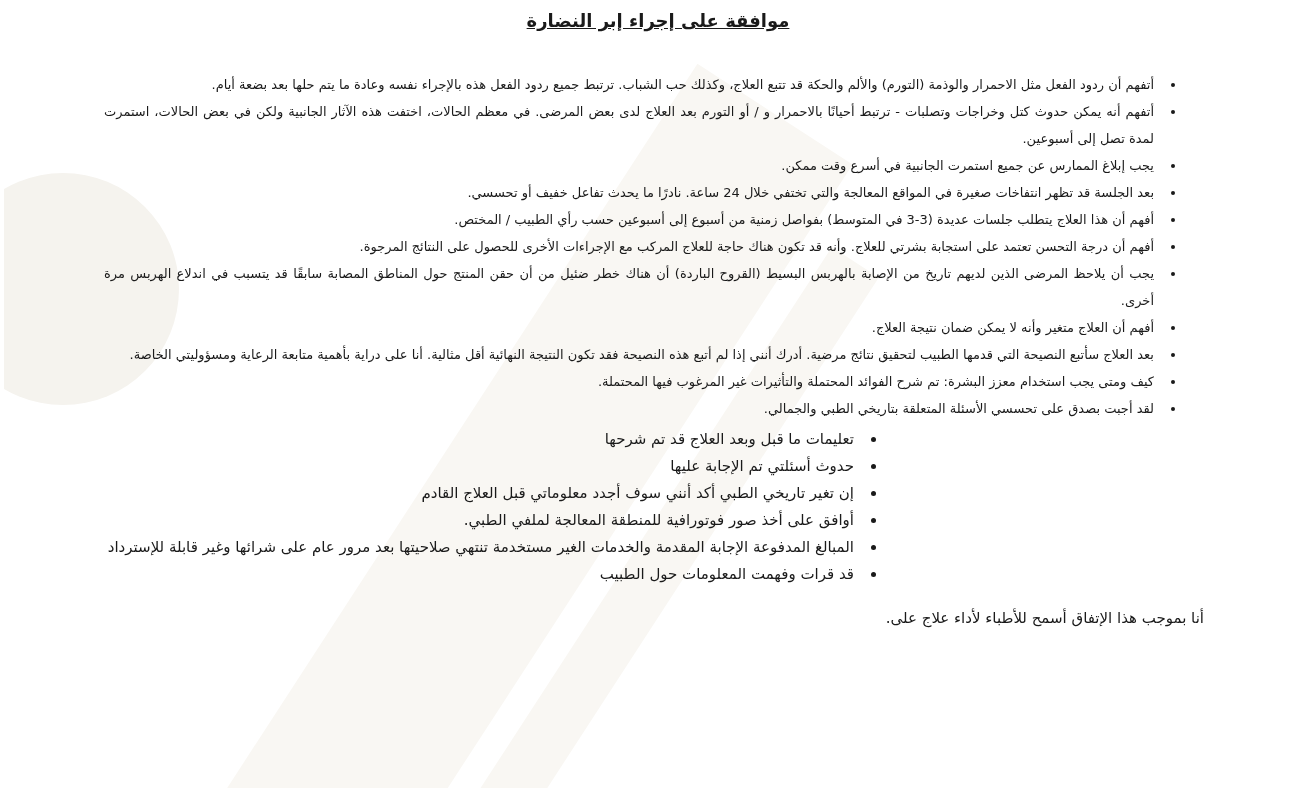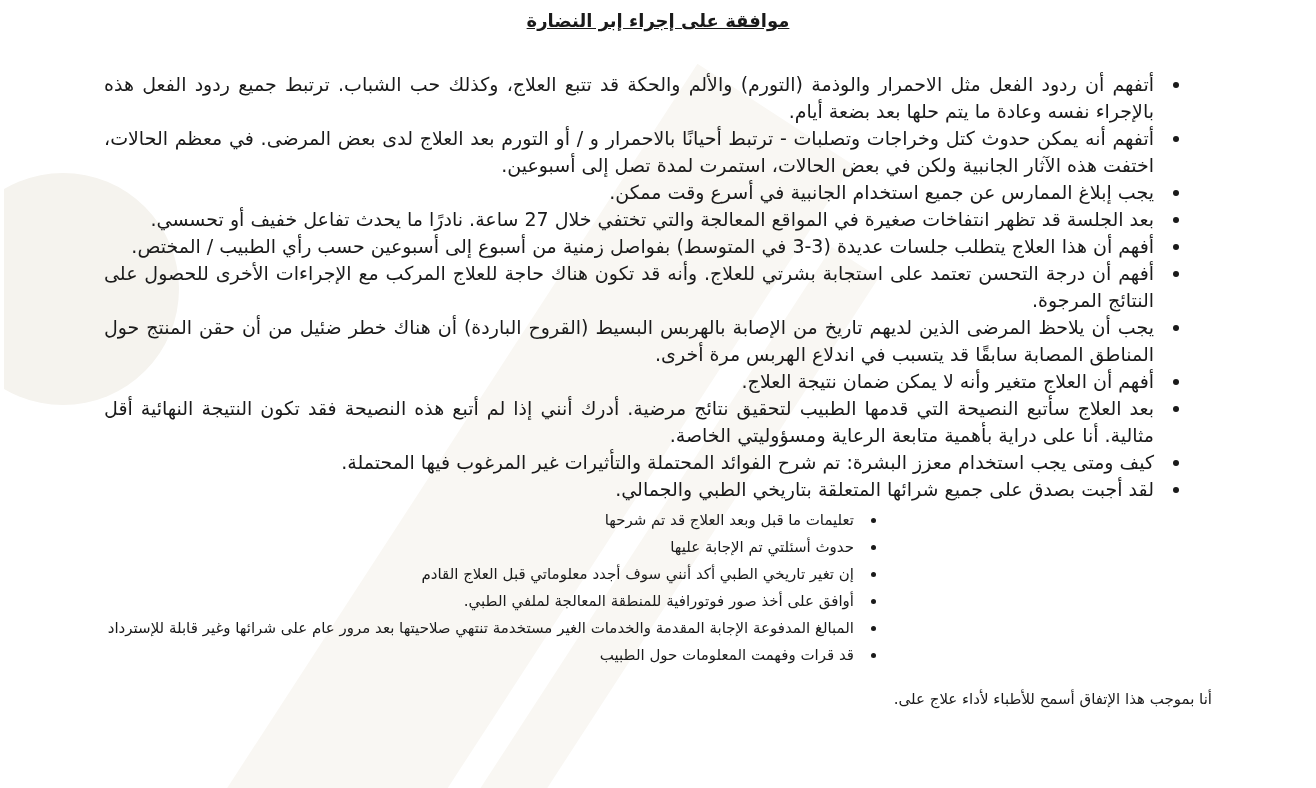--- a/index.html
+++ b/index.html
@@ -24,21 +24,21 @@
     text-decoration:underline;
     margin:2px 0 0 0;
     letter-spacing:0;
   }
   ul.consent-list{
     list-style:disc outside;
     margin:40px 0 0 0;
     padding:0 52px 0 0;
   }
   ul.consent-list li{
-    font-size:19px;
+    font-size:13px;
     line-height:27px;
     text-align:justify;
     padding-right:6px;
   }
   p.signature-paragraph{
     margin:17px 0 0 0;
     font-size:15px;
     line-height:27px;
     text-align:justify;
     text-align-last:left; 
@@ -48,50 +48,50 @@
     margin:4px 0 0 0;
     padding:0 352px 0 0;
   }
   ul.ack-list li{
     font-size:15px;
     line-height:27px;
     text-align:right;
     padding-right:6px;
   }
   p.closing-line{
-    margin:17px 0 0 0;
+    margin:17px 8px 0 0;
     font-size:15px;
     line-height:27px;
     text-align:right;
   }
 </style>
 </head>
 <body>
 
 <div class="page">
 
   <div class="wm wm-circle"></div>
   <div class="wm wm-band-wide"></div>
   <div class="wm wm-band-narrow"></div>
 
   <div class="content">
     <h1 class="doc-title">موافقة على إجراء إبر النضارة</h1>
 
     <ul class="consent-list">
         <li>أتفهم أن ردود الفعل مثل الاحمرار والوذمة (التورم) والألم والحكة قد تتبع العلاج، وكذلك حب الشباب. ترتبط جميع ردود الفعل هذه بالإجراء نفسه وعادة ما يتم حلها بعد بضعة أيام.</li>
         <li>أتفهم أنه يمكن حدوث كتل وخراجات وتصلبات - ترتبط أحيانًا بالاحمرار و / أو التورم بعد العلاج لدى بعض المرضى. في معظم الحالات، اختفت هذه الآثار الجانبية ولكن في بعض الحالات، استمرت لمدة تصل إلى أسبوعين.</li>
-        <li>يجب إبلاغ الممارس عن جميع استخدام الجانبية في أسرع وقت ممكن.</li>
-        <li>بعد الجلسة قد تظهر انتفاخات صغيرة في المواقع المعالجة والتي تختفي خلال 27 ساعة. نادرًا ما يحدث تفاعل خفيف أو تحسسي.</li>
+        <li>يجب إبلاغ الممارس عن جميع استمرت الجانبية في أسرع وقت ممكن.</li>
+        <li>بعد الجلسة قد تظهر انتفاخات صغيرة في المواقع المعالجة والتي تختفي خلال 24 ساعة. نادرًا ما يحدث تفاعل خفيف أو تحسسي.</li>
         <li>أفهم أن هذا العلاج يتطلب جلسات عديدة (3-3 في المتوسط) بفواصل زمنية من أسبوع إلى أسبوعين حسب رأي الطبيب / المختص.</li>
         <li>أفهم أن درجة التحسن تعتمد على استجابة بشرتي للعلاج. وأنه قد تكون هناك حاجة للعلاج المركب مع الإجراءات الأخرى للحصول على النتائج المرجوة.</li>
         <li>يجب أن يلاحظ المرضى الذين لديهم تاريخ من الإصابة بالهربس البسيط (القروح الباردة) أن هناك خطر ضئيل من أن حقن المنتج حول المناطق المصابة سابقًا قد يتسبب في اندلاع الهربس مرة أخرى.</li>
         <li>أفهم أن العلاج متغير وأنه لا يمكن ضمان نتيجة العلاج.</li>
         <li>بعد العلاج سأتبع النصيحة التي قدمها الطبيب لتحقيق نتائج مرضية. أدرك أنني إذا لم أتبع هذه النصيحة فقد تكون النتيجة النهائية أقل مثالية. أنا على دراية بأهمية متابعة الرعاية ومسؤوليتي الخاصة.</li>
         <li>كيف ومتى يجب استخدام معزز البشرة: تم شرح الفوائد المحتملة والتأثيرات غير المرغوب فيها المحتملة.</li>
-        <li>لقد أجبت بصدق على جميع شرائها المتعلقة بتاريخي الطبي والجمالي.</li>
+        <li>لقد أجبت بصدق على تحسسي الأسئلة المتعلقة بتاريخي الطبي والجمالي.</li>
       </ul>
 
 
     <ul class="ack-list">
         <li>تعليمات ما قبل وبعد العلاج قد تم شرحها</li>
         <li>حدوث أسئلتي تم الإجابة عليها</li>
         <li>إن تغير تاريخي الطبي أكد أنني سوف أجدد معلوماتي قبل العلاج القادم</li>
         <li>أوافق على أخذ صور فوتورافية للمنطقة المعالجة لملفي الطبي.</li>
         <li>المبالغ المدفوعة الإجابة المقدمة والخدمات الغير مستخدمة تنتهي صلاحيتها بعد مرور عام على شرائها وغير قابلة للإسترداد</li>
         <li>قد قرات وفهمت المعلومات حول الطبيب</li>

